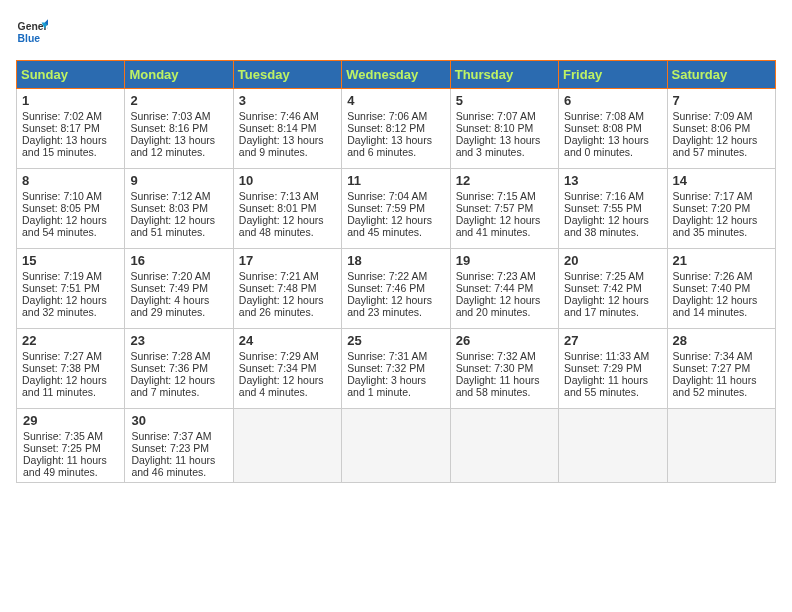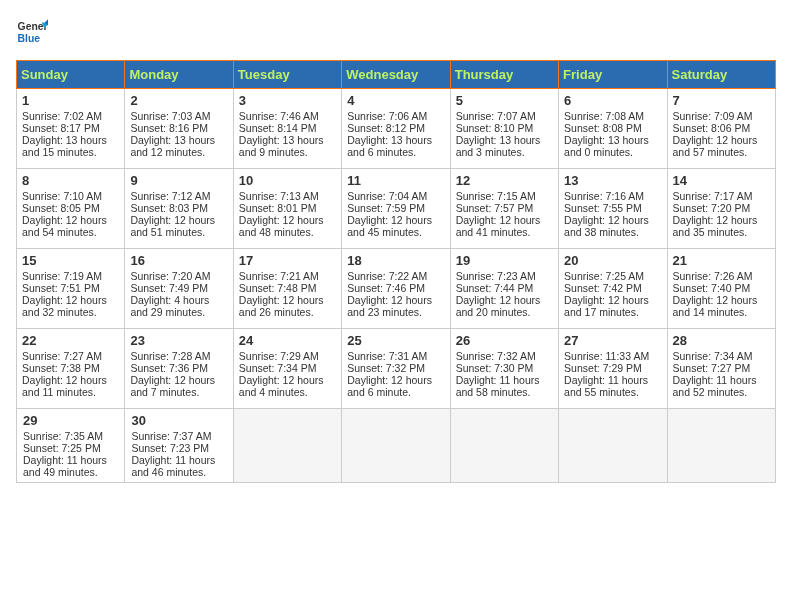--- a/index.html
+++ b/index.html
@@ -252,21 +252,21 @@
         <td>
         <span class="day-num">24</span>
         <span>Sunrise: 7:29 AM</span><br>
         <span>Sunset: 7:34 PM</span><br>
         <span>Daylight: 12 hours and 4 minutes.</span>
       </td>
         <td>
         <span class="day-num">25</span>
         <span>Sunrise: 7:31 AM</span><br>
         <span>Sunset: 7:32 PM</span><br>
-        <span>Daylight: 12 hours and 6 minute.</span>
+        <span>Daylight: 3 hours and 1 minute.</span>
       </td>
         <td>
         <span class="day-num">26</span>
         <span>Sunrise: 7:32 AM</span><br>
         <span>Sunset: 7:30 PM</span><br>
         <span>Daylight: 11 hours and 58 minutes.</span>
       </td>
         <td>
         <span class="day-num">27</span>
         <span>Sunrise: 11:33 AM</span><br>

